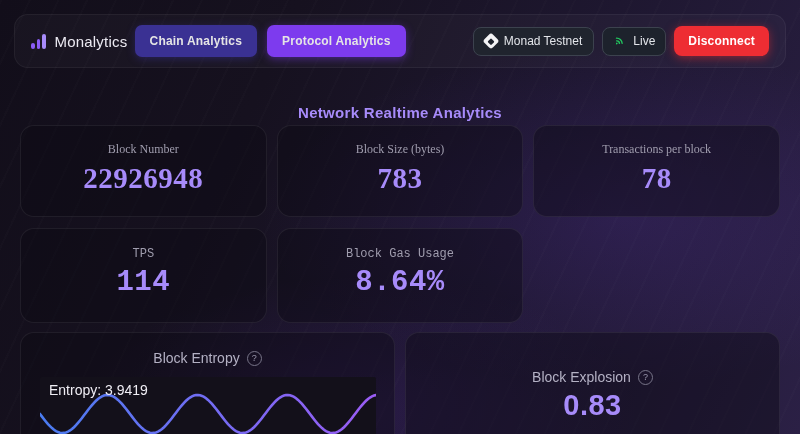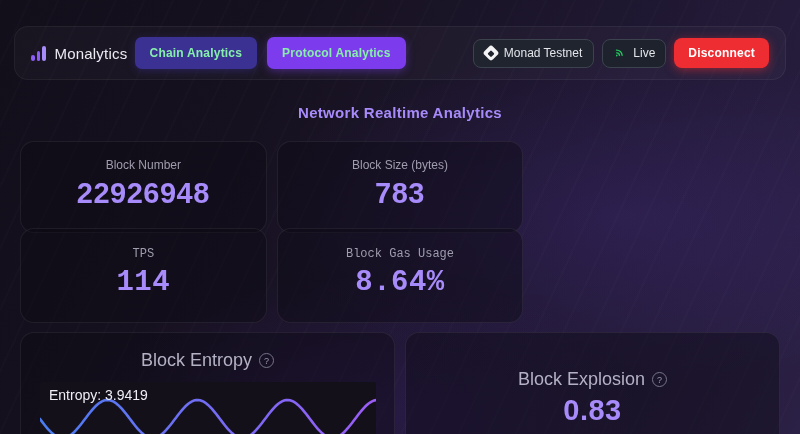--- a/index.html
+++ b/index.html
@@ -13,39 +13,39 @@
     color:#e8e6f0;
     position:relative;
   }
   body::before{
     content:""; position:absolute; inset:0; pointer-events:none;
     background:repeating-linear-gradient(115deg, rgba(255,255,255,0.012) 0 2px, transparent 2px 26px);
   }
 
   
   .navbar{
-    position:absolute; left:14px; right:14px; top:26px; height:54px;
+    position:absolute; left:14px; right:14px; top:14px; height:54px;
     background:rgba(255,255,255,0.028);
     border:1px solid rgba(255,255,255,0.055);
     border-radius:14px;
     display:flex; align-items:center; justify-content:space-between;
     padding:0 16px;
   }
   .brand{ display:flex; align-items:center; gap:9px; }
   .logo{ display:flex; align-items:flex-end; gap:2px; height:15px; }
   .logo i{ display:block; width:3.5px; border-radius:2px; background:#8b5cf6; }
   .logo i:nth-child(1){ height:6px; }
   .logo i:nth-child(2){ height:10px; }
   .logo i:nth-child(3){ height:15px; background:#a78bfa; }
   .brand-name{ font-size:15px; font-weight:500; color:#eceaf2; letter-spacing:0.2px; }
 
   .nav-tabs{ display:flex; gap:10px; margin-right:60px; }
   .tab-btn{
     border:none; cursor:pointer; border-radius:7px;
-    font-family:inherit; font-size:12px; font-weight:bold; color:#86efac;
+    font-family:inherit; font-size:12px; font-weight:bold; color:#e5e5e5;
     padding:9px 15px; letter-spacing:0.2px;
   }
   .tab-chain{ background:#3a3193; box-shadow:0 2px 8px rgba(58,49,147,0.45); }
   .tab-protocol{ background:#7d3bee; box-shadow:0 2px 8px rgba(125,59,238,0.45);text-align:right; }
 
   .nav-right{ display:flex; align-items:center; gap:8px; }
   .badge{
     display:flex; align-items:center; gap:7px; height:29px; padding:0 11px;
     background:#20242e; border:1px solid #3c424e; border-radius:8px;
     font-size:12px; color:#e3e5ea; font-weight:500;text-align:center;
@@ -69,30 +69,30 @@
   .page-title{
     position:absolute; top:104px; left:0; right:0;
     text-align:center; font-size:15px; font-weight:bold; color:#a78bfa; letter-spacing:0.3px;
   }
   .card{
     background:rgba(13,10,19,0.42);
     border:1px solid rgba(255,255,255,0.07);
     border-radius:14px;
   }
   .grid3{ position:absolute; left:20px; right:20px; display:grid; grid-template-columns:1fr 1fr 1fr; gap:10px; }
-  .row1{ top:141px; } .row1 .card{ height:92px; }
+  .row1{ top:125px;font-family:Liberation Serif, serif; } .row1 .card{ height:92px; }
   .row2{ top:228px;font-family:Liberation Mono, monospace; } .row2 .card{ height:95px; }
   .stat-card{ display:flex; flex-direction:column; align-items:center; justify-content:center; gap:5px; padding-bottom:6px; }
   .stat-label{ font-size:12px; color:#a09dae; }
   .stat-value{ font-size:29px; font-weight:bold; color:#a78bfa; letter-spacing:0.5px; }
 
   .grid2{ position:absolute; left:20px; right:20px; top:332px; display:grid; grid-template-columns:1fr 1fr; gap:10px; }
   .grid2 .card{ height:150px; }
   .panel-title-row{ display:flex; align-items:center; justify-content:center; gap:7px; margin-top:17px; }
-  .panel-title{ font-size:18px; color:#b4b1c4; }
+  .panel-title{ font-size:14px; color:#b4b1c4; }
   .help-icon{
     width:15px; height:15px; border:1px solid #777488; border-radius:50%;
     display:flex; align-items:center; justify-content:center;
     font-size:9px; color:#9b98ad; cursor:pointer;
   }
   .chart-area{
     position:relative; margin:11px 18px 0 19px; height:90px;
     background:#13101a; overflow:hidden; border-radius:2px;
   }
   .chart-annotation{ position:absolute; top:5px; left:9px; font-size:14px; color:#f0eef5; z-index:2; }
@@ -141,20 +141,24 @@
 
 <div class="grid3 row1">
   <div class="card stat-card">
     <div class="stat-label">Block Number</div>
     <div class="stat-value">22926948</div>
   </div>
   <div class="card stat-card">
     <div class="stat-label">Block Size (bytes)</div>
     <div class="stat-value">783</div>
   </div>
+  <div class="card stat-card">
+    <div class="stat-label">Transactions per block</div>
+    <div class="stat-value">78</div>
+  </div>
 </div>
 
 <div class="grid3 row2">
   <div class="card stat-card">
     <div class="stat-label">TPS</div>
     <div class="stat-value">114</div>
   </div>
   <div class="card stat-card">
     <div class="stat-label">Block Gas Usage</div>
     <div class="stat-value">8.64%</div>

